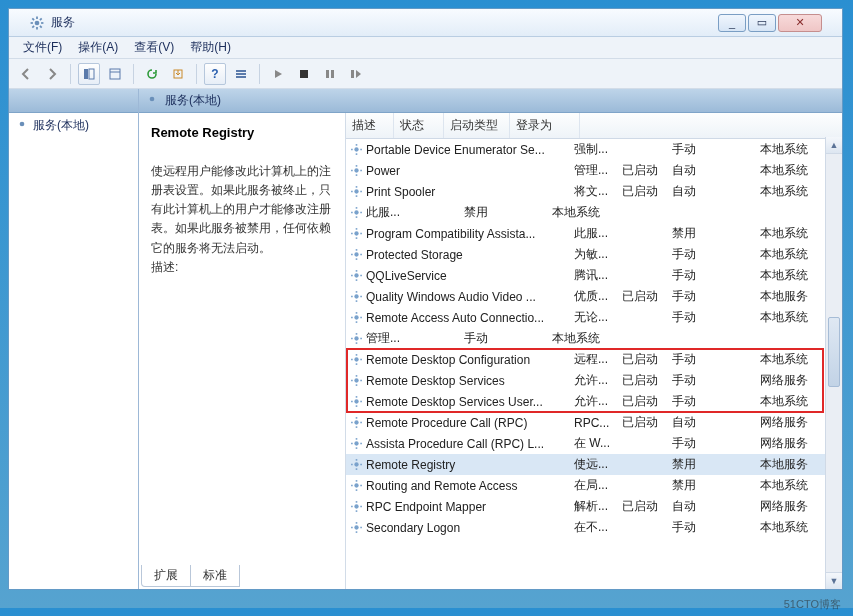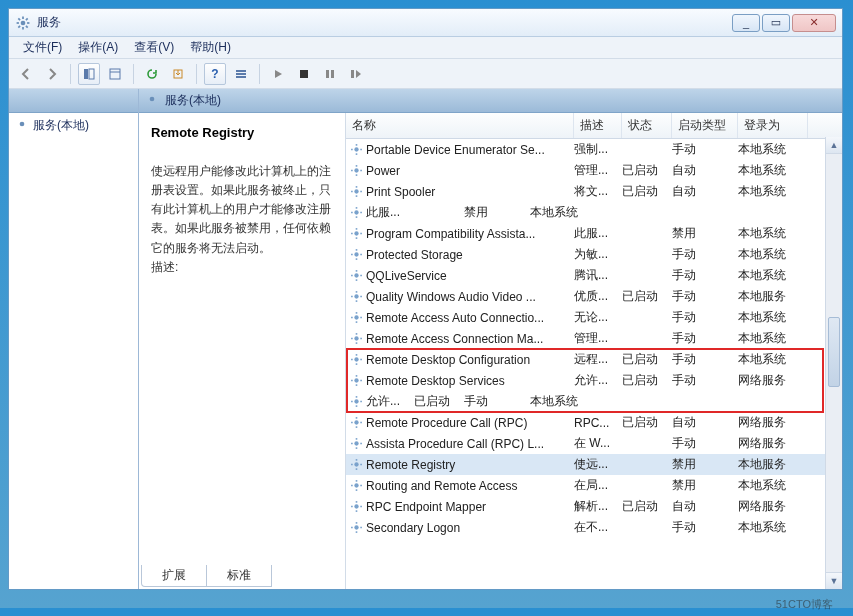--- a/index.html
+++ b/index.html
@@ -1,18 +1,18 @@
 <!DOCTYPE html>
 <html><head>
 <meta charset="utf-8">
 <style>
   * { box-sizing: border-box; font-family: "Microsoft YaHei", Tahoma, Arial, sans-serif; }
   body { margin: 0; background: linear-gradient(#2a8fd1,#56a3d0); padding: 8px 8px 18px 8px; }
   .window { width: 835px; height: 582px; background:#fff; border:1px solid #639ac6; box-shadow:0 0 0 1px rgba(255,255,255,.3) inset; position:relative; }
-  .titlebar { height:28px; background:linear-gradient(#f8fbff,#e2edf8); display:flex; align-items:center; padding:0 6px; font-size:12px; color:#1b2d5b; border-bottom:1px solid #b9cde2;}
+  .titlebar { height:28px; background:linear-gradient(#f8fbff,#e2edf8); display:flex; align-items:center; padding:0 20px; font-size:12px; color:#1b2d5b; border-bottom:1px solid #b9cde2;}
   .titlebar .icon{width:16px;height:16px;margin-right:6px;display:flex;align-items:center;justify-content:center;}
   .titlebar .title{flex:1;}
   .winbtns{display:flex;gap:2px;}
   .winbtn{width:28px;height:18px;border:1px solid #7a9ec4;border-radius:3px;background:linear-gradient(#f0f6fd,#d7e5f5);display:flex;align-items:center;justify-content:center;font-size:11px;color:#2b3a59;}
   .winbtn.close{width:44px;background:linear-gradient(#f7dada,#efc6c6);color:#8a2f2f;border-color:#c58e8e;}
   .menubar{height:22px;background:#eef3f9;border-bottom:1px solid #d2dce8;display:flex;align-items:center;padding:0 6px;font-size:12px;color:#1b2d5b;}
   .menuitem{padding:2px 8px;}
   .toolbar{height:30px;background:#eef3f9;border-bottom:1px solid #d2dce8;display:flex;align-items:center;padding:2px 6px;gap:4px;}
   .tbtn{width:22px;height:22px;border:1px solid transparent;display:flex;align-items:center;justify-content:center;border-radius:2px;color:#3a5a8a;}
   .tbtn.box{border-color:#b6c7dc;background:linear-gradient(#fefefe,#e7eef7);}
@@ -30,33 +30,33 @@
   .colhead{display:flex;background:linear-gradient(#fdfefe,#eef3f8);border-bottom:1px solid #cfd9e6;font-size:12px;color:#333;}
   .colhead>div{padding:4px 6px;border-right:1px solid #dde5ef;}
   .cname{width:228px;} .cdesc{width:48px;} .cstat{width:50px;} .cstart{width:66px;} .clog{width:70px;}
   .rows{flex:1;overflow:hidden;position:relative;}
   .row{display:flex;font-size:12px;color:#222;align-items:center;height:21px;}
   .row .cico{width:20px;display:flex;justify-content:center;}
   .row .cname{width:208px;white-space:nowrap;overflow:hidden;text-overflow:ellipsis;}
   .row .cdesc{width:48px;white-space:nowrap;overflow:hidden;text-overflow:ellipsis;}
   .row .cstat{width:50px;}
   .row .cstart{width:66px;}
-  .row .clog{width:70px;}
+  .row .clog{width:70px;text-align:right;}
   .row.selected{background:#d9e7f5;}
   .redbox{position:absolute;border:2px solid #e02828;left:0;right:18px;top:168px;height:64px;pointer-events:none;}
   .scroll{position:absolute;right:0;top:24px;bottom:0;width:17px;background:#eaeef4;border-left:1px solid #cfd9e6;}
   .scroll .thumb{position:absolute;left:2px;right:2px;top:180px;height:70px;background:linear-gradient(#dfe8f3,#c2d3e6);border:1px solid #a6bcd6;border-radius:2px;}
   .scroll .arr{position:absolute;left:0;right:0;height:17px;background:linear-gradient(#f4f7fb,#dde6f1);display:flex;align-items:center;justify-content:center;font-size:9px;color:#5a7296;}
   .scroll .arr.up{top:0;border-bottom:1px solid #cfd9e6;}
   .scroll .arr.dn{bottom:0;border-top:1px solid #cfd9e6;}
   .tabs{position:absolute;left:132px;bottom:2px;display:flex;font-size:12px;}
-  .tab{padding:2px 20px;border:1px solid #b9c7d9;border-top:none;background:#fff;margin-right:-1px;color:#333;}
+  .tab{padding:2px 12px;border:1px solid #b9c7d9;border-top:none;background:#fff;margin-right:-1px;color:#333;}
   .tab:first-child{border-bottom-left-radius:4px;}
   .gear{width:14px;height:14px;}
-  .watermark{position:fixed;right:20px;bottom:4px;font-size:11px;color:rgba(40,40,40,.55);}
+  .watermark{position:fixed;right:12px;bottom:4px;font-size:11px;color:rgba(40,40,40,.55);}
 </style>
 </head>
 <body>
 
 <div class="window">
   <div class="titlebar">
     <span class="icon">
       <svg class="gear" viewBox="0 0 24 24">
           <circle cx="12" cy="12" r="4" fill="#6a8fb9"></circle>
           <g stroke="#6a8fb9" stroke-width="3">
@@ -178,21 +178,20 @@
         <span>服务(本地)</span>
       </div>
       <div class="rpbody">
         <div class="detail">
           <div class="svc-title">Remote Registry</div>
           <div>使远程用户能修改此计算机上的注册表设置。如果此服务被终止，只有此计算机上的用户才能修改注册表。如果此服务被禁用，任何依赖它的服务将无法启动。</div>
           <div>描述:</div>
         </div>
         <div class="listwrap">
           <div class="colhead">
-            <div class="cname">名称</div>
             <div class="cdesc">描述</div>
             <div class="cstat">状态</div>
             <div class="cstart">启动类型</div>
             <div class="clog">登录为</div>
           </div>
           <div class="rows" id="rows">
             <div class="row">
                 <div class="cico">
                   <svg width="13" height="13" viewBox="0 0 24 24">
                     <circle cx="12" cy="12" r="4" fill="#7aa2cc"></circle>
@@ -358,21 +357,20 @@
                   <svg width="13" height="13" viewBox="0 0 24 24">
                     <circle cx="12" cy="12" r="4" fill="#7aa2cc"></circle>
                     <g stroke="#7aa2cc" stroke-width="3">
                       <line x1="12" y1="2" x2="12" y2="5"></line>
                       <line x1="12" y1="19" x2="12" y2="22"></line>
                       <line x1="2" y1="12" x2="5" y2="12"></line>
                       <line x1="19" y1="12" x2="22" y2="12"></line>
                     </g>
                   </svg>
                 </div>
-                <div class="cname">Remote Access Connection Ma...</div>
                 <div class="cdesc">管理...</div>
                 <div class="cstat"></div>
                 <div class="cstart">手动</div>
                 <div class="clog">本地系统</div>
               </div>
               <div class="row">
                 <div class="cico">
                   <svg width="13" height="13" viewBox="0 0 24 24">
                     <circle cx="12" cy="12" r="4" fill="#7aa2cc"></circle>
                     <g stroke="#7aa2cc" stroke-width="3">
@@ -412,20 +410,21 @@
                   <svg width="13" height="13" viewBox="0 0 24 24">
                     <circle cx="12" cy="12" r="4" fill="#7aa2cc"></circle>
                     <g stroke="#7aa2cc" stroke-width="3">
                       <line x1="12" y1="2" x2="12" y2="5"></line>
                       <line x1="12" y1="19" x2="12" y2="22"></line>
                       <line x1="2" y1="12" x2="5" y2="12"></line>
                       <line x1="19" y1="12" x2="22" y2="12"></line>
                     </g>
                   </svg>
                 </div>
+                <div class="cname">Remote Desktop Services User...</div>
                 <div class="cdesc">允许...</div>
                 <div class="cstat">已启动</div>
                 <div class="cstart">手动</div>
                 <div class="clog">本地系统</div>
               </div>
               <div class="row">
                 <div class="cico">
                   <svg width="13" height="13" viewBox="0 0 24 24">
                     <circle cx="12" cy="12" r="4" fill="#7aa2cc"></circle>
                     <g stroke="#7aa2cc" stroke-width="3">

